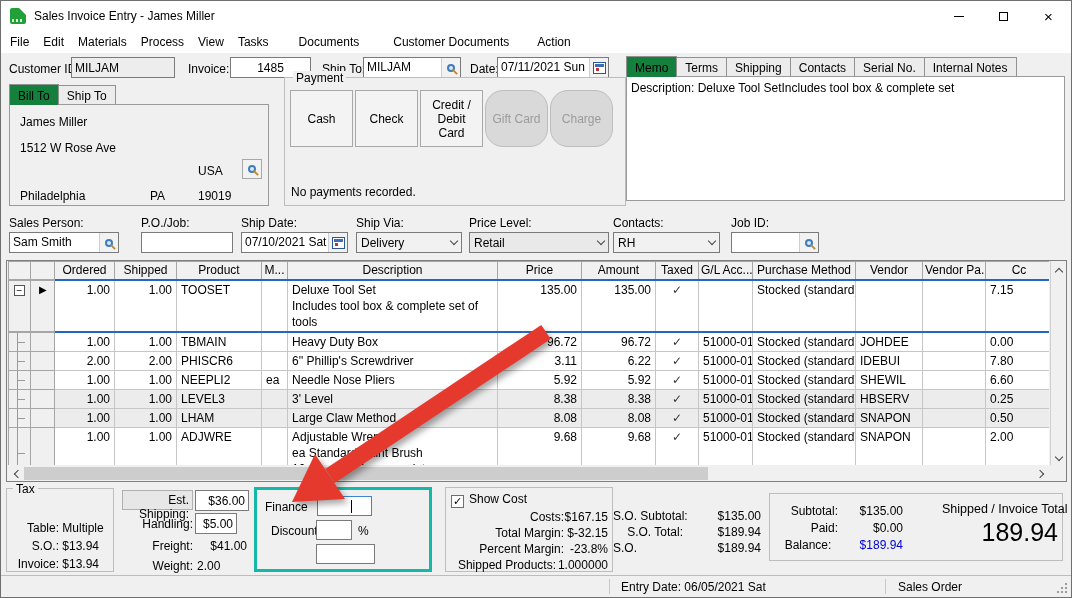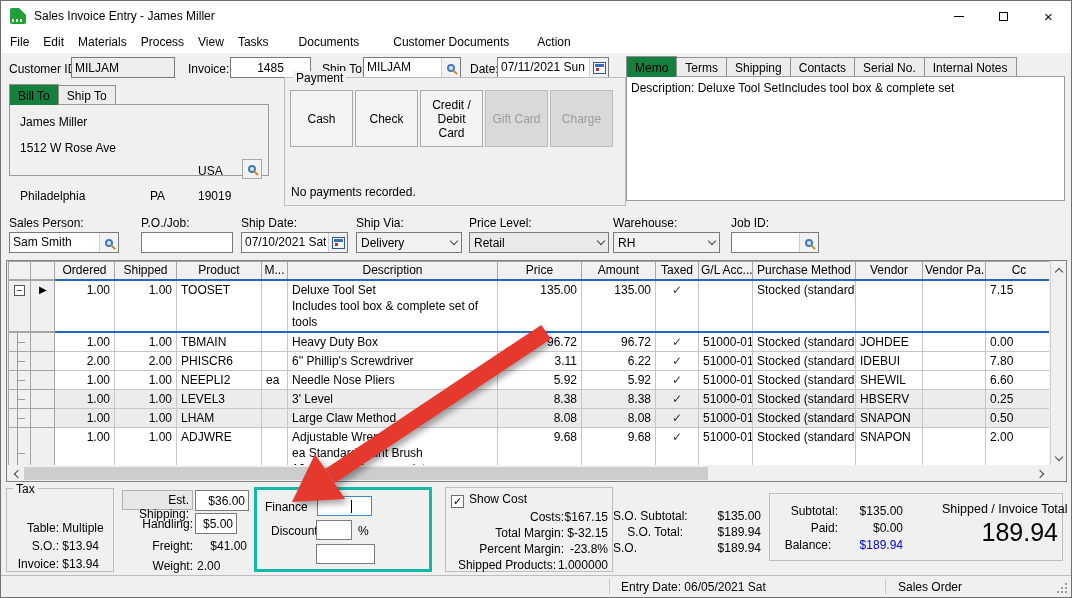--- a/index.html
+++ b/index.html
@@ -44,27 +44,27 @@
   .chev{width:6px;height:6px;border-right:1.5px solid #444;border-bottom:1.5px solid #444;display:inline-block;}
   .chev.down{transform:rotate(45deg);margin-top:-3px;}
   .chev.up{transform:rotate(-135deg);margin-top:3px;}
   .chev.left{transform:rotate(135deg);margin-left:3px;}
   .chev.right{transform:rotate(-45deg);margin-right:3px;}
   
   .tab{display:inline-block;padding:3px 8px 2px;border:1px solid #919191;border-bottom:none;background:#ececec;margin-right:-1px;position:relative;}
   .tab.active{background:#15803d;padding-top:4px;z-index:2;}
   
   .addr-tabs{position:absolute;left:8px;top:83px;}
-  .addr-panel{position:absolute;left:8px;top:103px;width:260px;height:72px;border:1px solid #9a9a9a;background:#f0f0f0;}
+  .addr-panel{position:absolute;left:8px;top:103px;width:260px;height:102px;border:1px solid #9a9a9a;background:#f0f0f0;}
   
   .payment{position:absolute;left:283px;top:76px;width:342px;height:129px;border:1px solid #bdbdbd;}
   .payment .legend{position:absolute;top:-7px;left:8px;background:#f0f0f0;padding:0 3px;}
   .paybtns{position:absolute;left:5px;top:12px;display:flex;gap:2px;}
   .paybtn{width:63px;height:57px;border:1px solid #a8a8a8;background:#f3f3f3;display:flex;align-items:center;justify-content:center;text-align:center;line-height:14px;padding:2px;}
-  .paybtn.disabled{background:#d9d9d9;color:#9b9b9b;border-color:#bdbdbd;}
+  .paybtn.disabled{background:#d9d9d9;color:#9b9b9b;border-color:#bdbdbd;border-radius:18px;}
   .paystatus{position:absolute;left:6px;bottom:6px;}
   
   .memo-tabs{position:absolute;left:625px;top:55px;right:6px;}
   .memo-panel{position:absolute;left:625px;top:75px;right:6px;height:125px;border:1px solid #9a9a9a;background:#fff;}
   .memo-desc{padding:4px 4px;white-space:nowrap;overflow:hidden;}
   
   .grid{position:absolute;left:5px;top:259px;width:1061px;height:222px;border:1px solid #7f7f7f;background:#f0f0f0;}
   .grid-inner{position:absolute;left:1px;top:0;right:17px;bottom:16px;background:#fff;overflow:hidden;}
   table.gridtbl{border-collapse:collapse;table-layout:fixed;width:1044px;}
   .gridtbl th{height:18px;background:#f1f1f1;border:1px solid #a6a6a6;font-weight:normal;font-size:12px;padding:0 2px;overflow:hidden;white-space:nowrap;}
@@ -216,21 +216,21 @@
   <span class="lbl" style="left:355px;top:215px">Ship Via:</span>
   <div class="combo" style="left:355px;top:231px;width:106px">
     <span class="txt">Delivery</span>
       <span class="chev down"></span>
   </div>
   <span class="lbl" style="left:468px;top:215px">Price Level:</span>
   <div class="combo" style="left:468px;top:231px;width:140px;background:#e9e9e9">
     <span class="txt">Retail</span>
       <span class="chev down"></span>
   </div>
-  <span class="lbl" style="left:612px;top:215px">Warehouse:</span>
+  <span class="lbl" style="left:612px;top:215px">Contacts:</span>
   <div class="combo" style="left:612px;top:231px;width:107px">
     <span class="txt">RH</span>
       <span class="chev down"></span>
   </div>
   <span class="lbl" style="left:730px;top:215px">Job ID:</span>
   <div class="group-field" style="left:730px;top:231px;width:88px">
     <span class="txt"></span>
     <span class="sbtn">
         <span class="mag"></span>
       </span>

